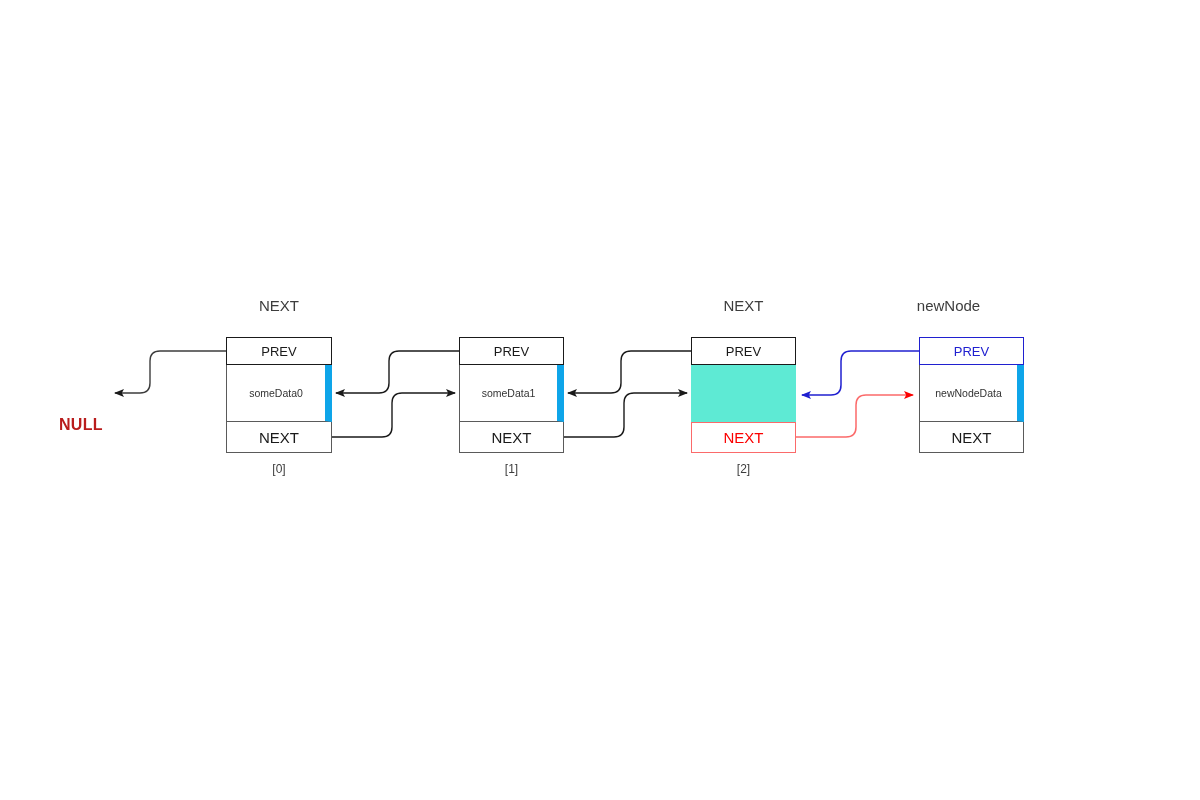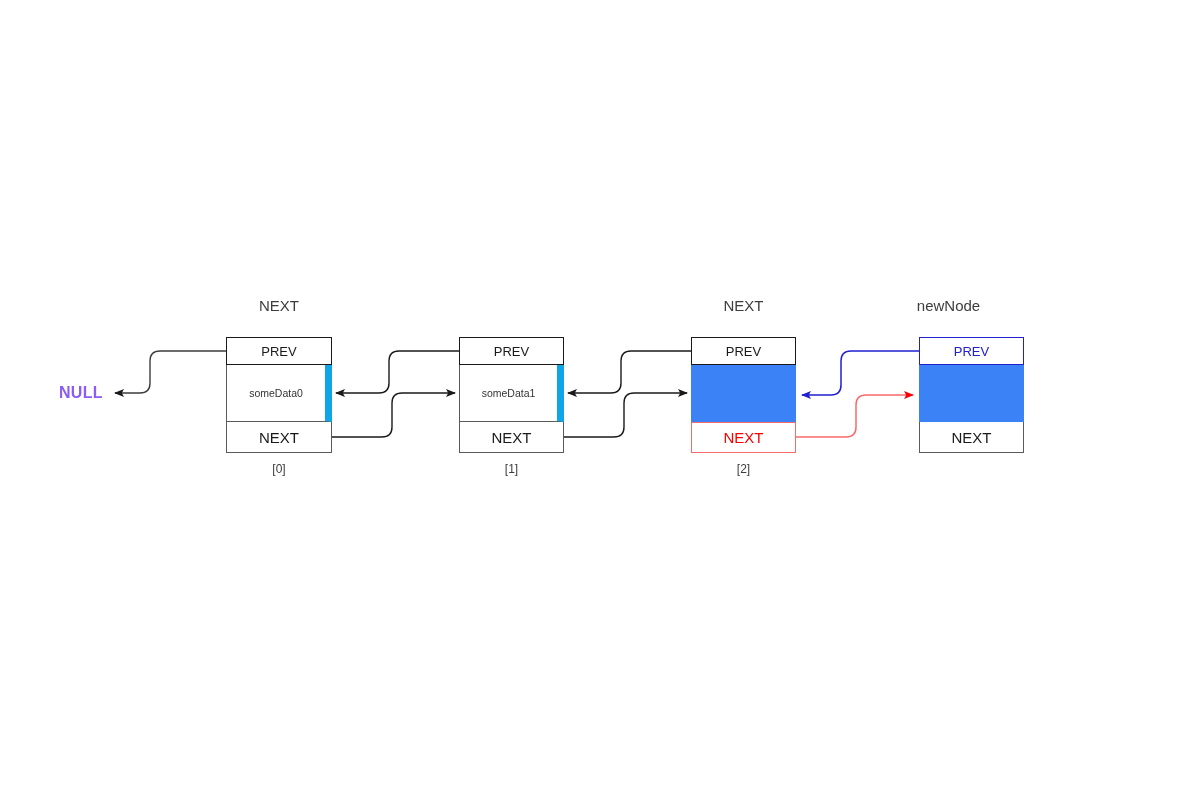--- a/index.html
+++ b/index.html
@@ -16,21 +16,21 @@
   }
   #canvas {
     position: absolute;
     left: 0; top: 0;
     width: 1200px;
     height: 800px;
   }
   .node {
     position: absolute;
     box-sizing: border-box;
-    background: #3b82f6;
+    background: #5eead4;
     border-radius: 17px;
   }
   .cell {
     position: absolute;
     left: 0;
     box-sizing: border-box;
     display: flex;
     align-items: center;
     justify-content: center;
     background: #ffffff;
@@ -84,23 +84,24 @@
     position: absolute;
     font-size: 12px;
     color: #3d3d3d;
     text-align: center;
     white-space: nowrap;
   }
   .null-label {
     position: absolute;
     font-size: 16px;
     font-weight: bold;
-    color: #8b5cf6;
+    color: #b91c1c;
     white-space: nowrap;
     letter-spacing: 0.3px;
+    margin-top: 32px;
   }
 </style>
 </head>
 <body>
 
 <svg id="canvas" viewBox="0 0 1200 800" xmlns="http://www.w3.org/2000/svg">
   <defs>
     <marker id="arrowDark" markerWidth="10" markerHeight="8" refX="9" refY="4" orient="auto" markerUnits="userSpaceOnUse">
       <path d="M0,0 L10,4 L0,8 L2.2,4 Z" fill="#1a1a1a"></path>
     </marker>
@@ -162,15 +163,16 @@
 <div class="node-title" style="left:691px; top:297px; width:105px;">NEXT</div>
 <div class="node" style="left:691px; top:337px; width:105px; height:116px;">
   <div class="cell cell-prev" style="width:105px;">PREV</div>
   <div class="cell cell-next accent-red" style="width:105px;">NEXT</div>
 </div>
 <div class="node-index" style="left:691px; top:462px; width:105px;">[2]</div>
 
 <div class="node-title" style="left:896px; top:297px; width:105px;">newNode</div>
 <div class="node" style="left:919px; top:337px; width:105px; height:116px;">
   <div class="cell cell-prev accent-blue" style="width:105px;">PREV</div>
+  <div class="cell cell-data" style="width:105px;">newNodeData</div>
   <div class="cell cell-next" style="width:105px;">NEXT</div>
 </div>
 <div class="node-index" style="left:919px; top:462px; width:105px;"></div>
 
 </body></html>

